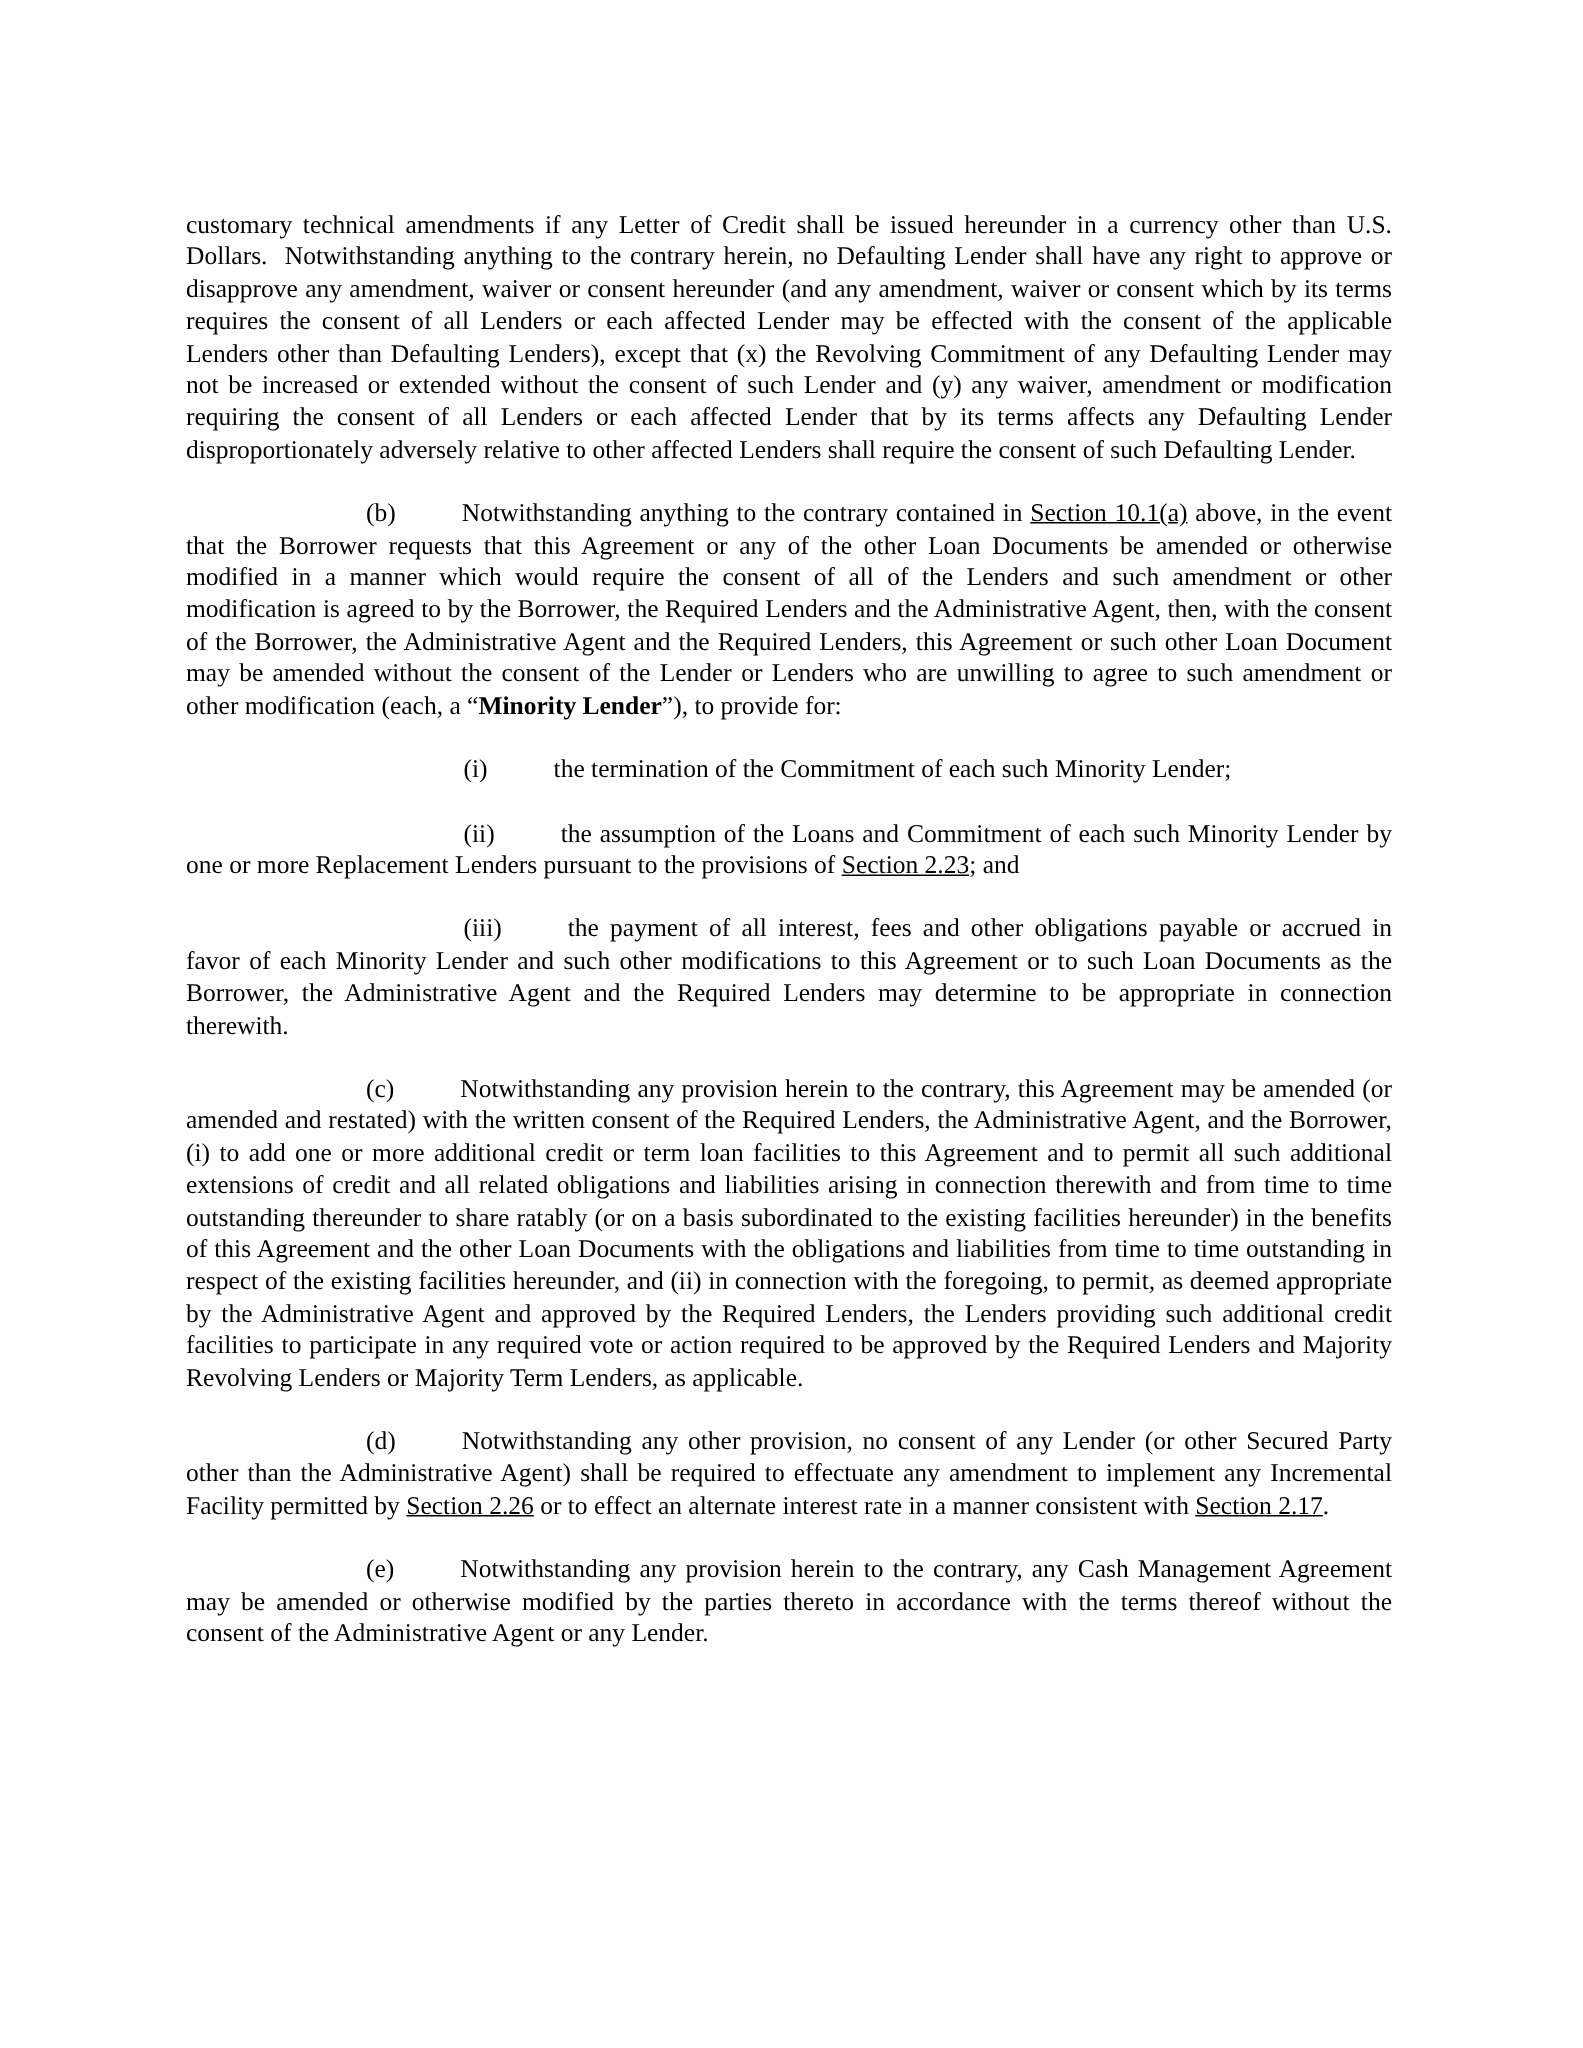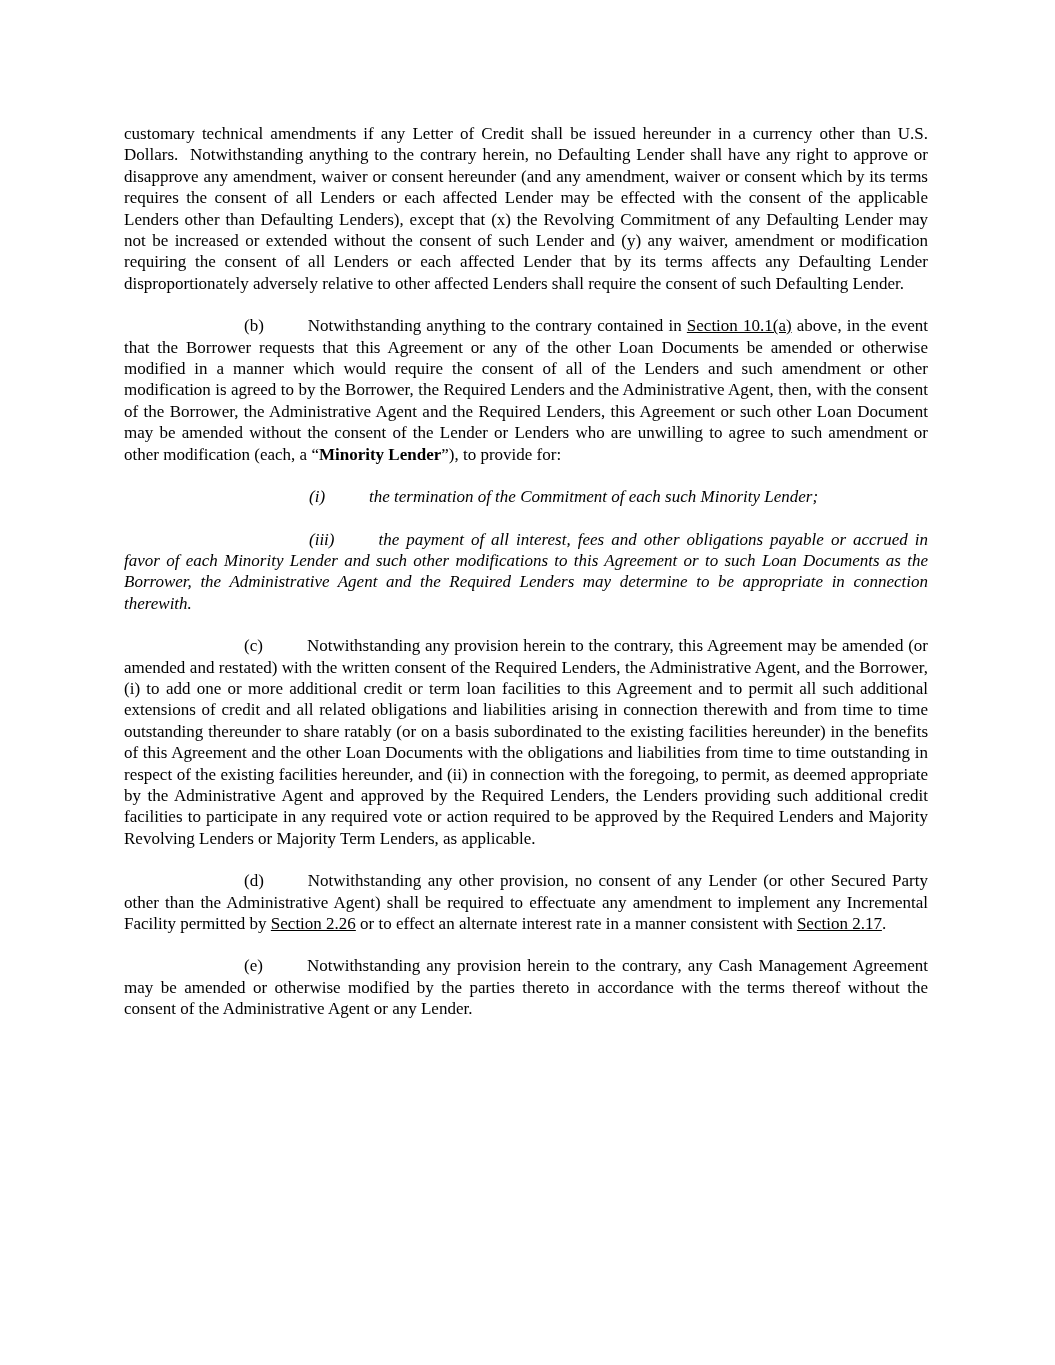--- a/index.html
+++ b/index.html
@@ -15,44 +15,45 @@
     background: #ffffff;
     color: #000000;
     box-sizing: border-box;
     padding: 123px 127px 0 124px;
     overflow: hidden;
   }
   .doc-content {
     width: 100%;
   }
   p.para {
-    margin: 0 0 21px 0;
+    margin: 16px 0 21px 0;
     font-family: "Liberation Serif", "DejaVu Serif", serif;
     font-size: 17px;
     line-height: 21.4px;
     text-align: justify;
     color: #000000;
   }
   p.indent-0 { text-indent: 0; }
   p.indent-1 { text-indent: 120px; }
-  p.indent-2 { text-indent: 185px; font-style: italic; }
+  p.indent-2 { text-indent: 185px; }
   span.tab {
     display: inline-block;
     width: 44px;
   }
   span.plain { }
   span.underline { text-decoration: underline; }
   span.bold-italic { font-weight: 700; }
 </style>
 </head>
 <body>
 
 <div class="page">
   <div class="doc-content">
       <p class="para indent-0"><span class="plain">customary technical amendments if any Letter of Credit shall be issued hereunder in a currency other than U.S. Dollars.&nbsp; Notwithstanding anything to the contrary herein, no Defaulting Lender shall have any right to approve or disapprove any amendment, waiver or consent hereunder (and any amendment, waiver or consent which by its terms requires the consent of all Lenders or each affected Lender may be effected with the consent of the applicable Lenders other than Defaulting Lenders), except that (x) the Revolving Commitment of any Defaulting Lender may not be increased or extended without the consent of such Lender and (y) any waiver, amendment or modification requiring the consent of all Lenders or each affected Lender that by its terms affects any Defaulting Lender disproportionately adversely relative to other affected Lenders shall require the consent of such Defaulting Lender.</span></p>
       <p class="para indent-1"><span class="plain">(b)</span><span class="tab"></span><span class="plain">Notwithstanding anything to the contrary contained in </span><span class="underline">Section 10.1(a)</span><span class="plain"> above, in the event that the Borrower requests that this Agreement or any of the other Loan Documents be amended or otherwise modified in a manner which would require the consent of all of the Lenders and such amendment or other modification is agreed to by the Borrower, the Required Lenders and the Administrative Agent, then, with the consent of the Borrower, the Administrative Agent and the Required Lenders, this Agreement or such other Loan Document may be amended without the consent of the Lender or Lenders who are unwilling to agree to such amendment or other modification (each, a “</span><span class="bold-italic">Minority Lender</span><span class="plain">”), to provide for:</span></p>
       <p class="para indent-2"><span class="plain">(i)</span><span class="tab"></span><span class="plain">the termination of the Commitment of each such Minority Lender;</span></p>
+      <p class="para indent-2"><span class="plain">(ii)</span><span class="tab"></span><span class="plain">the assumption of the Loans and Commitment of each such Minority Lender by one or more Replacement Lenders pursuant to the provisions of </span><span class="underline">Section 2.23</span><span class="plain">; and</span></p>
       <p class="para indent-2"><span class="plain">(iii)</span><span class="tab"></span><span class="plain">the payment of all interest, fees and other obligations payable or accrued in favor of each Minority Lender and such other modifications to this Agreement or to such Loan Documents as the Borrower, the Administrative Agent and the Required Lenders may determine to be appropriate in connection therewith.</span></p>
       <p class="para indent-1"><span class="plain">(c)</span><span class="tab"></span><span class="plain">Notwithstanding any provision herein to the contrary, this Agreement may be amended (or amended and restated) with the written consent of the Required Lenders, the Administrative Agent, and the Borrower, (i) to add one or more additional credit or term loan facilities to this Agreement and to permit all such additional extensions of credit and all related obligations and liabilities arising in connection therewith and from time to time outstanding thereunder to share ratably (or on a basis subordinated to the existing facilities hereunder) in the benefits of this Agreement and the other Loan Documents with the obligations and liabilities from time to time outstanding in respect of the existing facilities hereunder, and (ii) in connection with the foregoing, to permit, as deemed appropriate by the Administrative Agent and approved by the Required Lenders, the Lenders providing such additional credit facilities to participate in any required vote or action required to be approved by the Required Lenders and Majority Revolving Lenders or Majority Term Lenders, as applicable.</span></p>
       <p class="para indent-1"><span class="plain">(d)</span><span class="tab"></span><span class="plain">Notwithstanding any other provision, no consent of any Lender (or other Secured Party other than the Administrative Agent) shall be required to effectuate any amendment to implement any Incremental Facility permitted by </span><span class="underline">Section 2.26</span><span class="plain"> or to effect an alternate interest rate in a manner consistent with </span><span class="underline">Section 2.17</span><span class="plain">.</span></p>
       <p class="para indent-1"><span class="plain">(e)</span><span class="tab"></span><span class="plain">Notwithstanding any provision herein to the contrary, any Cash Management Agreement may be amended or otherwise modified by the parties thereto in accordance with the terms thereof without the consent of the Administrative Agent or any Lender.</span></p>
     </div>
 </div>
 
 </body></html>

